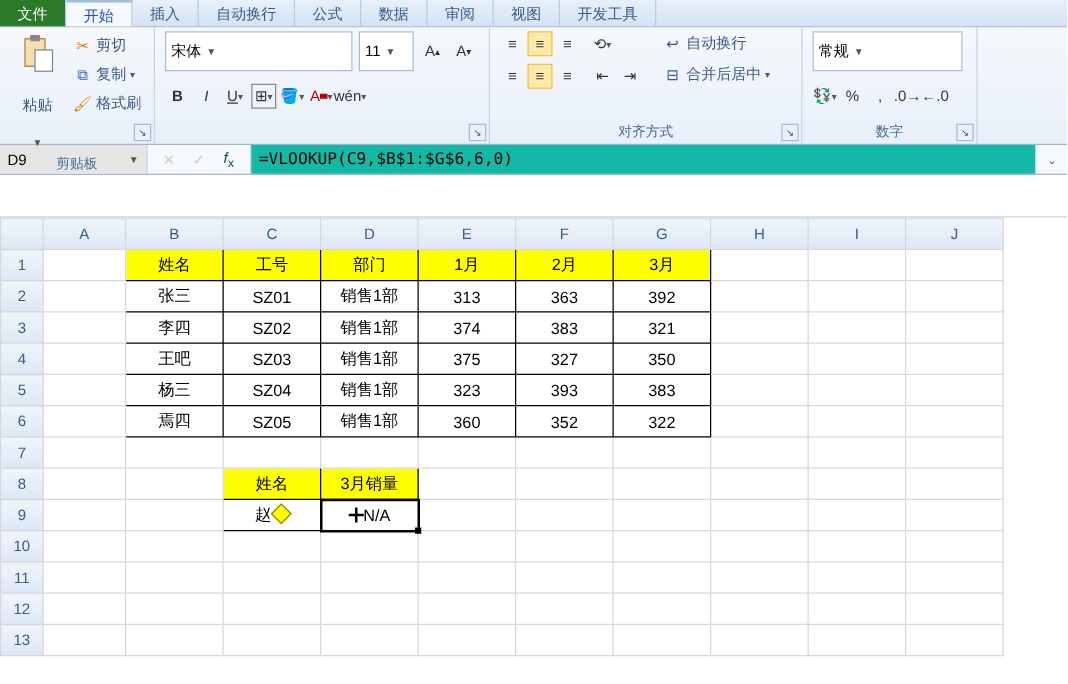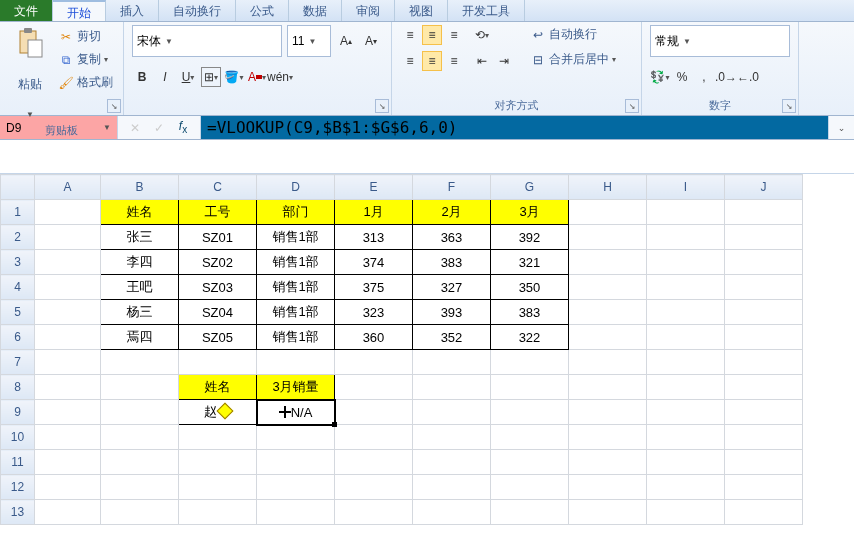--- a/index.html
+++ b/index.html
@@ -29,25 +29,25 @@
 .font-row1 { display: flex; gap: 5px; align-items: center; margin-bottom: 6px; }
 .font-row2 { display: flex; gap: 3px; align-items: center; }
 .ic-btn { width: 20px; height: 20px; border: 1px solid transparent; display: inline-flex; align-items: center; justify-content: center; cursor: pointer; color: #333; font-size: 12px; }
 
 .align-grid { display: grid; grid-template-columns: repeat(3, 20px); gap: 2px; }
 
 .dialog-launch { position: absolute; right: 2px; bottom: 2px; width: 14px; height: 14px; border: 1px solid #a8bcd8; background: #e8f0fa; font-size: 8px; display: flex; align-items: center; justify-content: center; cursor: pointer; color: #555; }
 
 
 .fbar-row { height: 24px; display: flex; border-bottom: 1px solid #a0b5d0; background: #f5f8fc; }
-.namebox { width: 118px; border-right: 1px solid #c5d5e8; display: flex; align-items: center; padding: 0 6px; background: #fca5a5; font-size: 12px; }
+.namebox { width: 118px; border-right: 1px solid #c5d5e8; display: flex; align-items: center; padding: 0 6px; background: #e5e5e5; font-size: 12px; }
 .namebox .arrow { margin-left: auto; font-size: 8px; color: #555; }
 .fx-btns { display: flex; align-items: center; gap: 6px; padding: 0 8px; border-right: 1px solid #c5d5e8; }
 .fx-btns span { width: 18px; text-align: center; cursor: pointer; color: #0c4a6e; }
-.formula-input { flex: 1; padding: 0 6px; display: flex; align-items: center; background: #0369a1; font-family: Consolas, monospace; font-size: 16px; }
+.formula-input { flex: 1; padding: 0 6px; display: flex; align-items: center; background: #14b8a6; font-family: Consolas, monospace; font-size: 13px; }
 .fbar-expand { width: 26px; border-left: 1px solid #c5d5e8; display: flex; align-items: center; justify-content: center; cursor: pointer; font-size: 9px; color: #555; }
 
 
 .blank-strip { height: 34px; background: #fff; border-bottom: 1px solid #c5d5e8; }
 
 
 .sheet { position: relative; }
 table.grid { border-collapse: collapse; table-layout: fixed; }
 table.grid th, table.grid td { border: 1px solid #d4d8de; height: 25px; text-align: center; font-size: 13px; font-weight: normal; background: #fff; }
 table.grid th { background: linear-gradient(#f0f4fa,#dde8f5); color: #3a5a8a; font-size: 12px; }
@@ -196,21 +196,21 @@
             <span class="dd">▾</span>
           </div>
       </div>
     </div>
     <div class="group-label">对齐方式</div>
     <div class="dialog-launch">↘</div>
   </div>
 
   <div class="group" style="min-width:140px">
     <div class="group-body" style="flex-direction:column">
-      <div class="combo" style="width:140px;margin-bottom:6px">
+      <div class="combo" style="width:120px;margin-bottom:6px">
           <span>常规</span>
           <span class="arrow">▼</span>
         </div>
       <div style="display:flex;gap:2px">
         <span class="ic-btn">💱<span class="dd">▾</span></span>
         <span class="ic-btn">%</span>
         <span class="ic-btn">,</span>
         <span class="ic-btn">.0→</span>
         <span class="ic-btn">←.0</span>
       </div>

